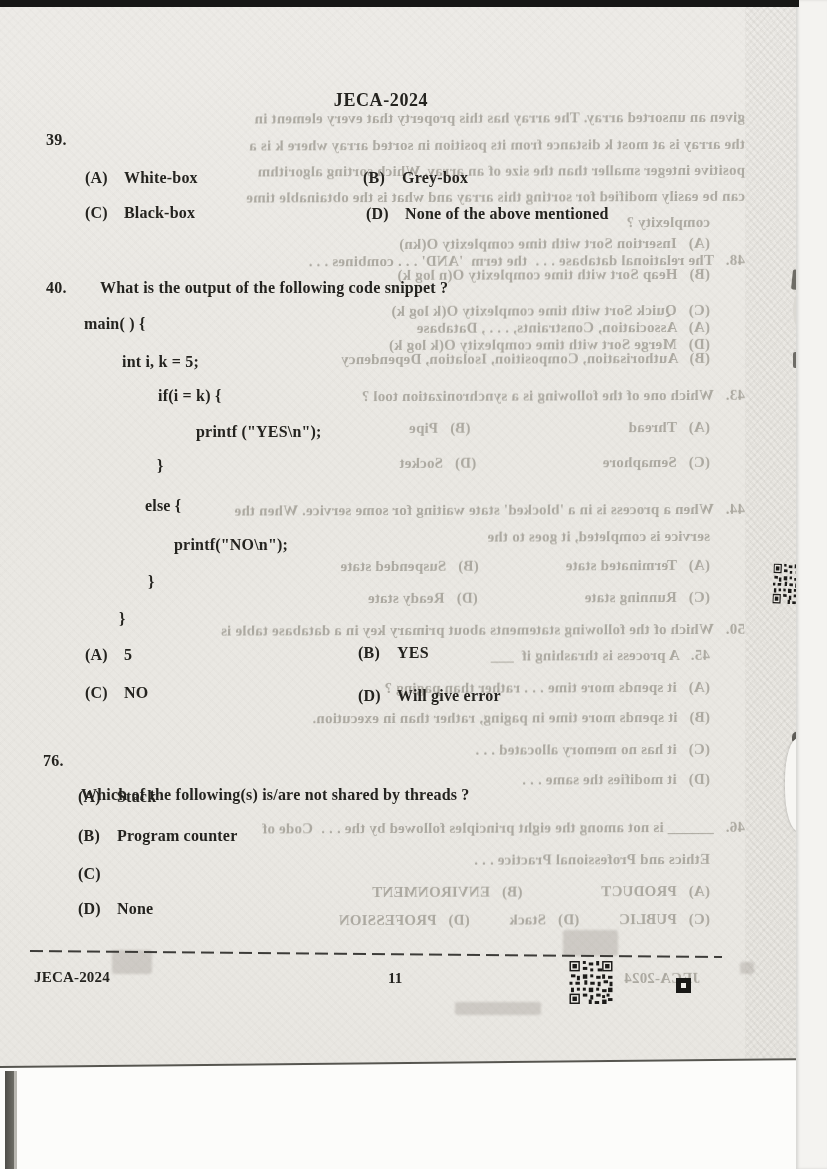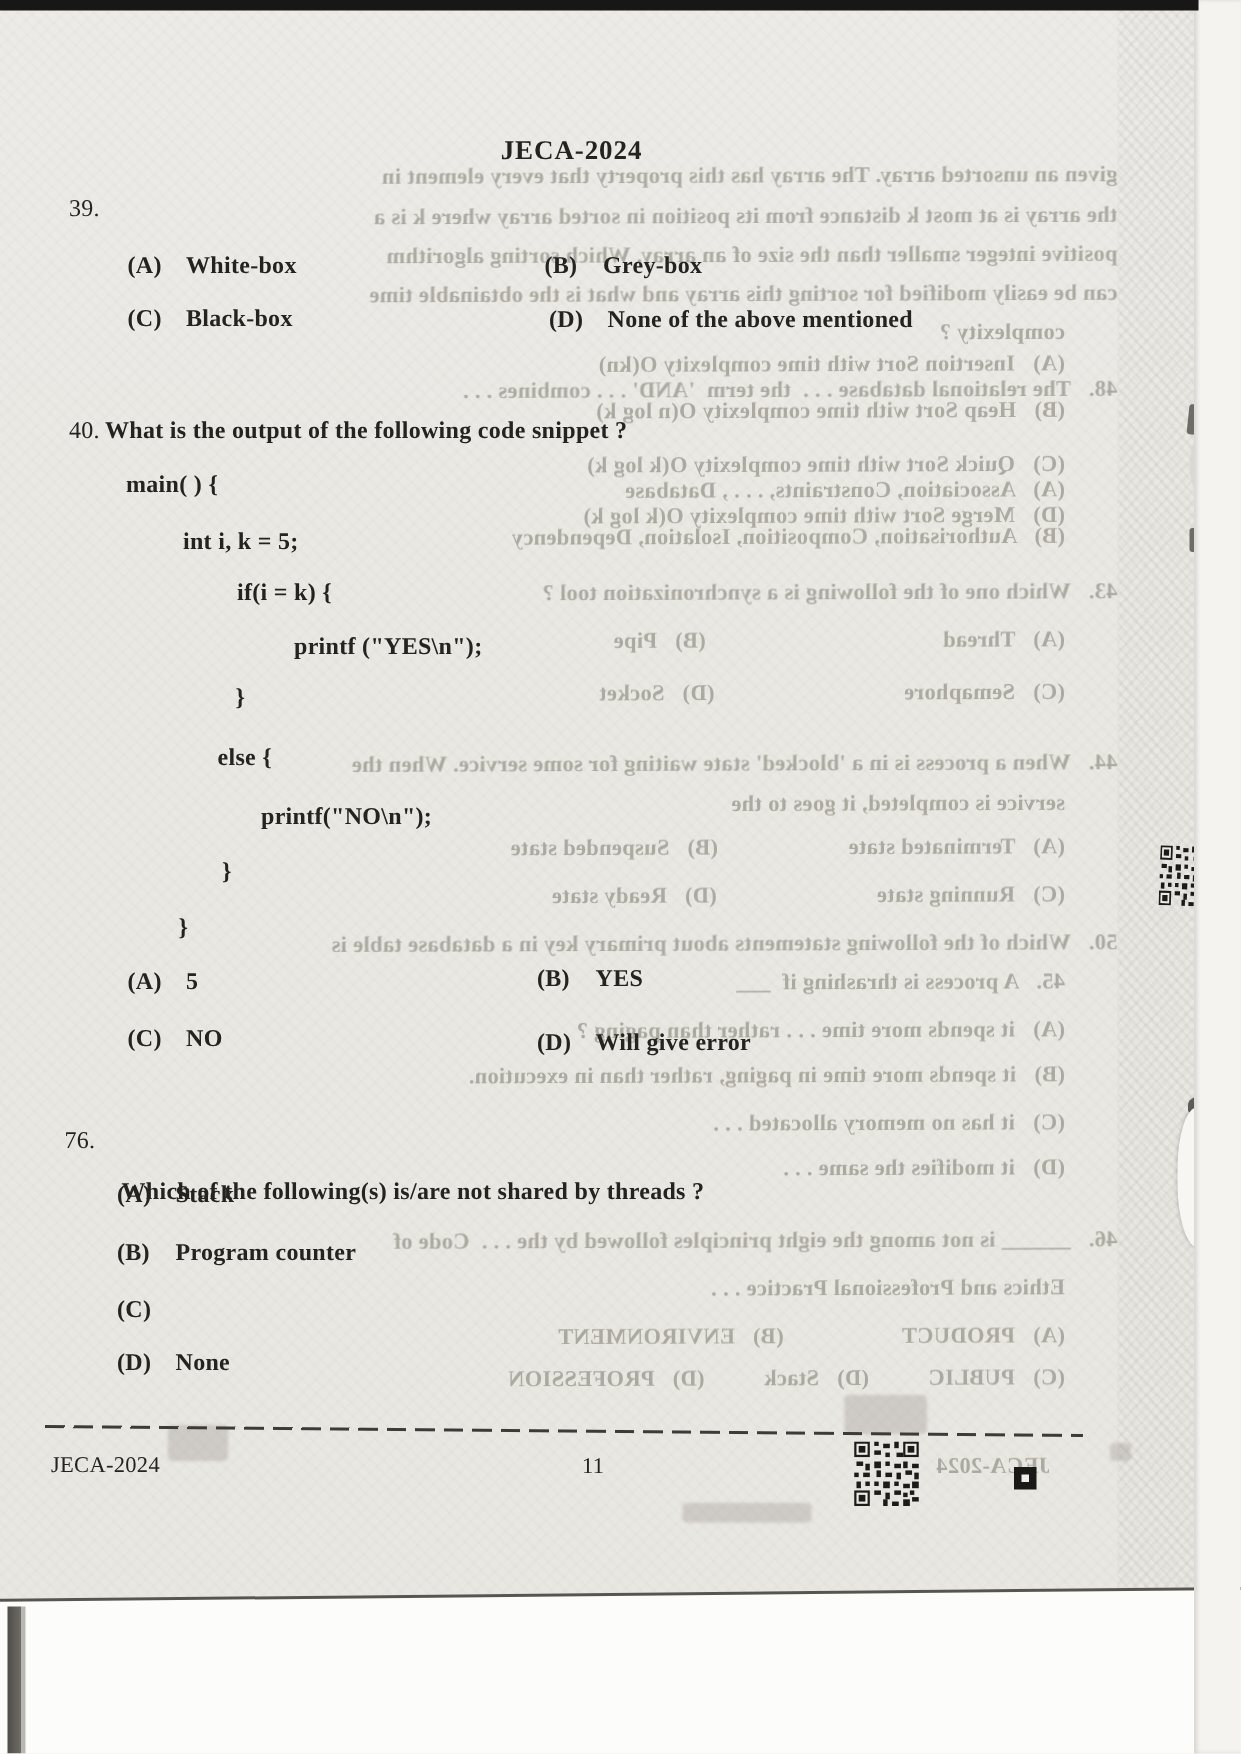--- a/index.html
+++ b/index.html
@@ -25,21 +25,21 @@
       repeating-linear-gradient(-48deg,rgba(90,86,78,0.045) 0 2px,transparent 2px 5px);}
   .below-page{left:-12px;top:1066px;width:860px;height:130px;background:#fcfcfa;
     border-top:2.5px solid #56554f;transform:rotate(-0.55deg);transform-origin:left top;}
   .scanner-strip-dark{left:5px;top:1071px;width:9px;height:98px;
     background:linear-gradient(90deg,#4e4d48,#6e6d66);}
   .scanner-strip-light{left:14px;top:1071px;width:3px;height:98px;background:#b9b7b1;}
 
   
   .ink{color:#24231f;font-weight:600;font-size:16px;letter-spacing:0.2px;white-space:nowrap;}
   .title{font-size:18px;font-weight:700;letter-spacing:0.6px;text-align:center;width:166px;}
-  .qnum{font-weight:400;}
+  .qnum{font-weight:700;}
   .opt{display:flex;}
   .opt .ol{width:39px;flex:none;}
   .codeline{white-space:pre;}
   .footer-text{font-size:15px;}
   .dashline{width:692px;height:2px;transform:rotate(0.5deg);transform-origin:left center;
     background:repeating-linear-gradient(90deg,#3c3b38 0 13px,transparent 13px 19px);}
   .corner-mark{width:15px;height:15px;background:#191917;display:flex;align-items:center;justify-content:center;}
   .corner-mark .hole{width:5px;height:5px;background:#efeeea;}
 
   
@@ -117,21 +117,21 @@
   <div class="abs ink opt" style="left:85px;top:204px;">
     <span class="ol">(C)</span>
     <span>Black-box</span>
   </div>
   <div class="abs ink opt" style="left:366px;top:205px;">
     <span class="ol">(D)</span>
     <span>None of the above mentioned</span>
   </div>
 
   <div class="abs ink qnum" style="left:46px;top:279px;">40.</div>
-  <div class="abs ink" style="left:70px;top:279px;">What is the output of the following code snippet ?</div>
+  <div class="abs ink" style="left:100px;top:279px;">What is the output of the following code snippet ?</div>
   <div class="abs ink codeline" style="left:84px;top:315px;">main( ) {</div>
   <div class="abs ink codeline" style="left:122px;top:353px;">int i, k = 5;</div>
   <div class="abs ink codeline" style="left:158px;top:387px;">if(i = k) {</div>
   <div class="abs ink codeline" style="left:196px;top:423px;">printf ("YES\n");</div>
   <div class="abs ink codeline" style="left:157px;top:457px;">}</div>
   <div class="abs ink codeline" style="left:145px;top:497px;">else {</div>
   <div class="abs ink codeline" style="left:174px;top:536px;">printf("NO\n");</div>
   <div class="abs ink codeline" style="left:148px;top:573px;">}</div>
   <div class="abs ink codeline" style="left:119px;top:610px;">}</div>
   <div class="abs ink opt" style="left:85px;top:646px;">

